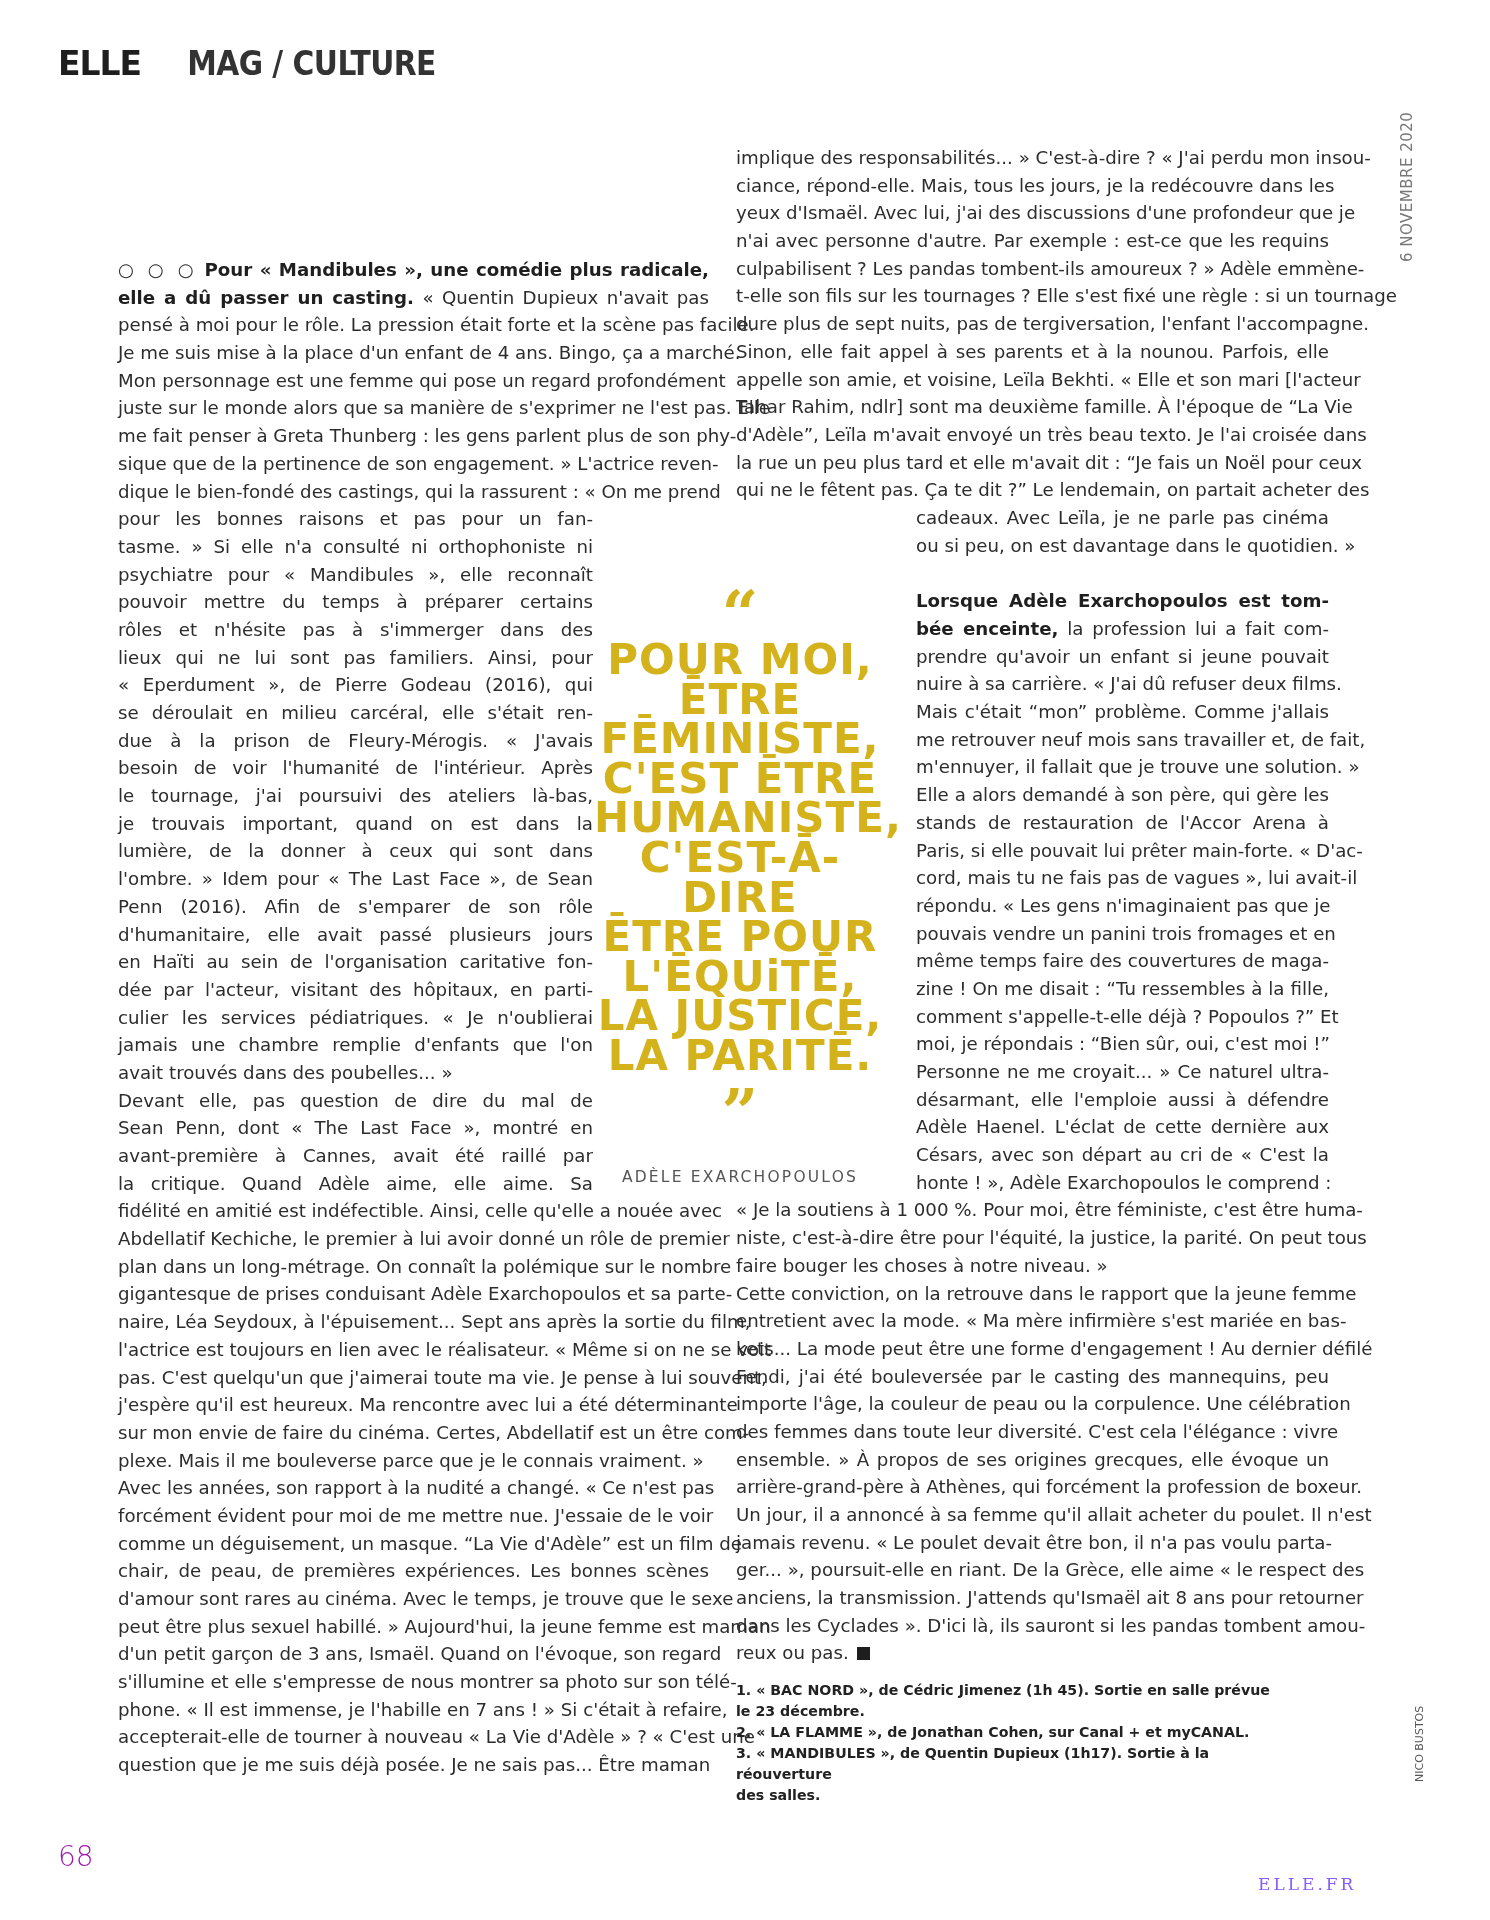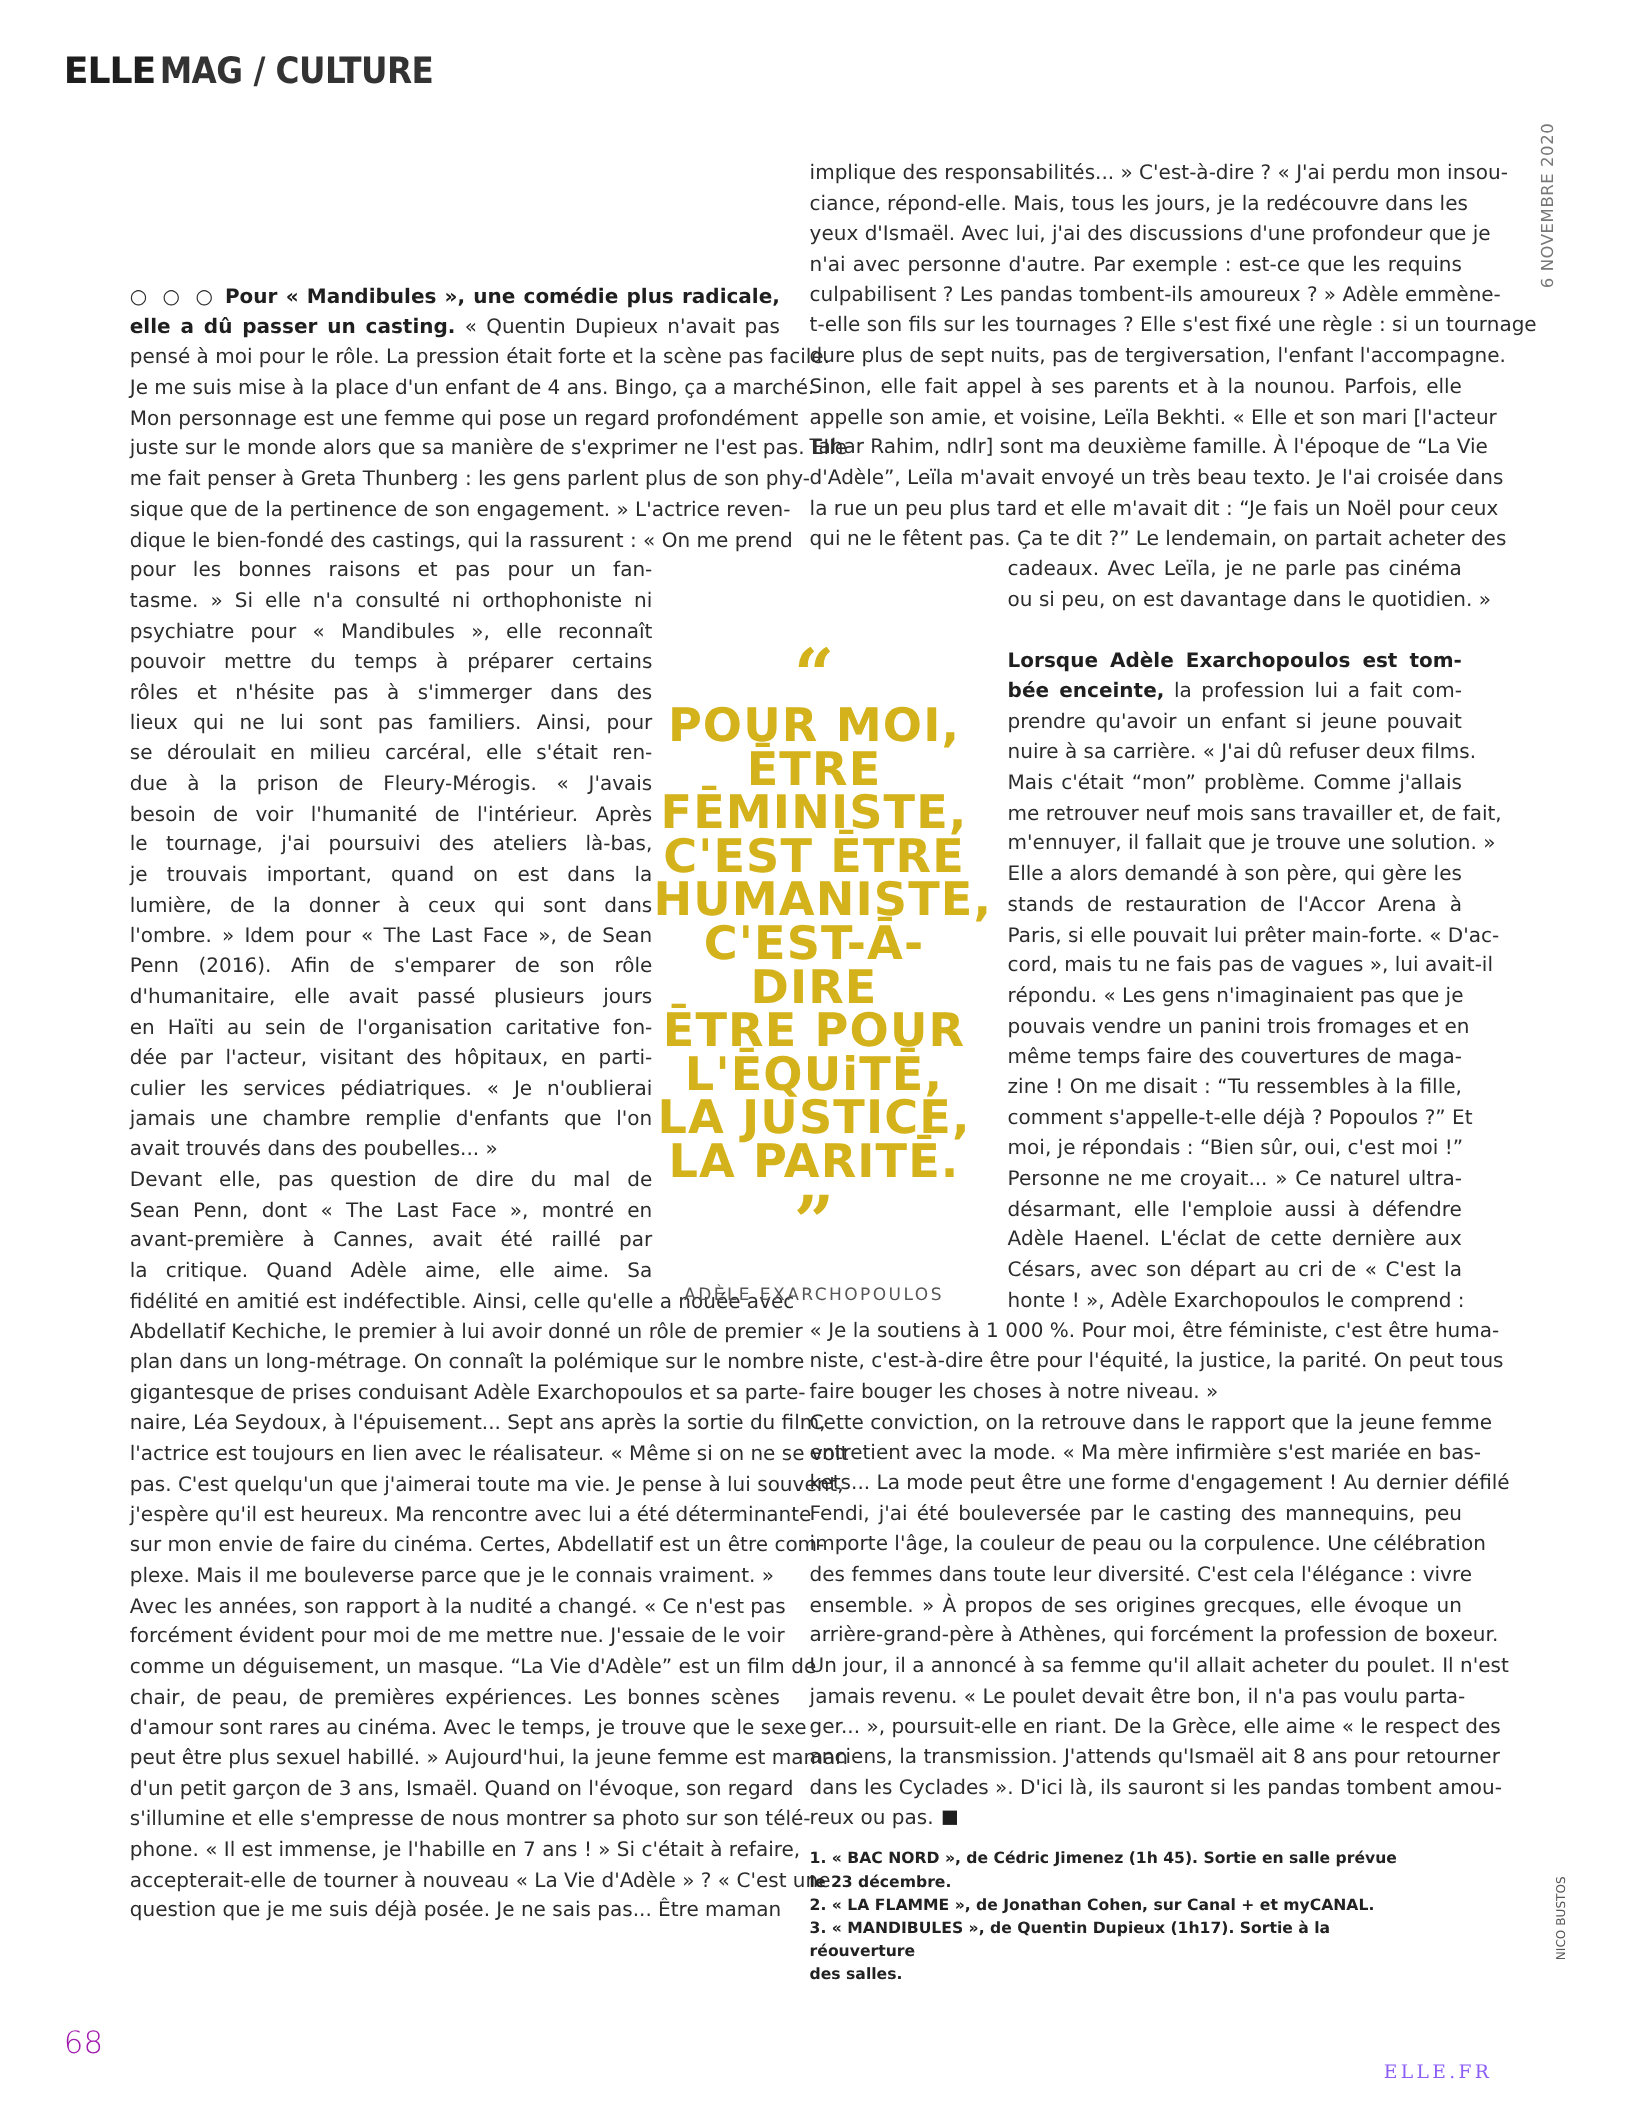--- a/index.html
+++ b/index.html
@@ -1,18 +1,18 @@
 <!DOCTYPE html>
 <html><head>
 <meta charset="utf-8">
 <style>
   html, body { margin:0; padding:0; background:#ffffff; }
   body { width:1490px; height:1920px; position:relative; overflow:hidden;
          font-family:"DejaVu Sans", sans-serif; color:#2a2a2a; }
-  .header { position:absolute; left:58px; top:44px; height:40px; display:flex; align-items:baseline; }
+  .header { position:absolute; left:58px; top:44px; height:40px; display:flex; align-items:baseline;gap:42px; }
   .brand { font-family:"DejaVu Sans", sans-serif; font-weight:900; font-size:33px; letter-spacing:-1px; color:#1e1e1e; }
   .section { font-family:"DejaVu Sans", sans-serif; font-weight:700; font-size:33px; color:#333; margin-left:4px; letter-spacing:-0.5px; font-stretch:condensed; }
   .vert { position:absolute; transform-origin:left top; transform:rotate(-90deg); white-space:nowrap;
           font-family:"DejaVu Sans", sans-serif; color:#777; }
   .date { left:1398px; top:262px; font-size:15px; letter-spacing:0.5px; }
   .credit { left:1413px; top:1782px; font-size:11px; color:#555; }
 
   .col { position:absolute; font-size:18.2px; line-height:27.7px; color:#2c2c2c; text-align:justify; }
   .line { display:block; white-space:nowrap; text-align:justify; text-align-last:justify; height:27.7px; overflow:visible; }
   .line.last { text-align-last:left; }
@@ -62,20 +62,21 @@
       <span class="line">sique que de la pertinence de son engagement. » L'actrice reven-</span>
       <span class="line">dique le bien-fondé des castings, qui la rassurent : « On me prend</span>
     </div>
   <div id="left-narrow" style="width:475px;">
       <span class="line">pour les bonnes raisons et pas pour un fan-</span>
       <span class="line">tasme. » Si elle n'a consulté ni orthophoniste ni</span>
       <span class="line">psychiatre pour « Mandibules », elle reconnaît</span>
       <span class="line">pouvoir mettre du temps à préparer certains</span>
       <span class="line">rôles et n'hésite pas à s'immerger dans des</span>
       <span class="line">lieux qui ne lui sont pas familiers. Ainsi, pour</span>
+      <span class="line">« Eperdument », de Pierre Godeau (2016), qui</span>
       <span class="line">se déroulait en milieu carcéral, elle s'était ren-</span>
       <span class="line">due à la prison de Fleury-Mérogis. « J'avais</span>
       <span class="line">besoin de voir l'humanité de l'intérieur. Après</span>
       <span class="line">le tournage, j'ai poursuivi des ateliers là-bas,</span>
       <span class="line">je trouvais important, quand on est dans la</span>
       <span class="line">lumière, de la donner à ceux qui sont dans</span>
       <span class="line">l'ombre. » Idem pour « The Last Face », de Sean</span>
       <span class="line">Penn (2016). Afin de s'emparer de son rôle</span>
       <span class="line">d'humanitaire, elle avait passé plusieurs jours</span>
       <span class="line">en Haïti au sein de l'organisation caritative fon-</span>

